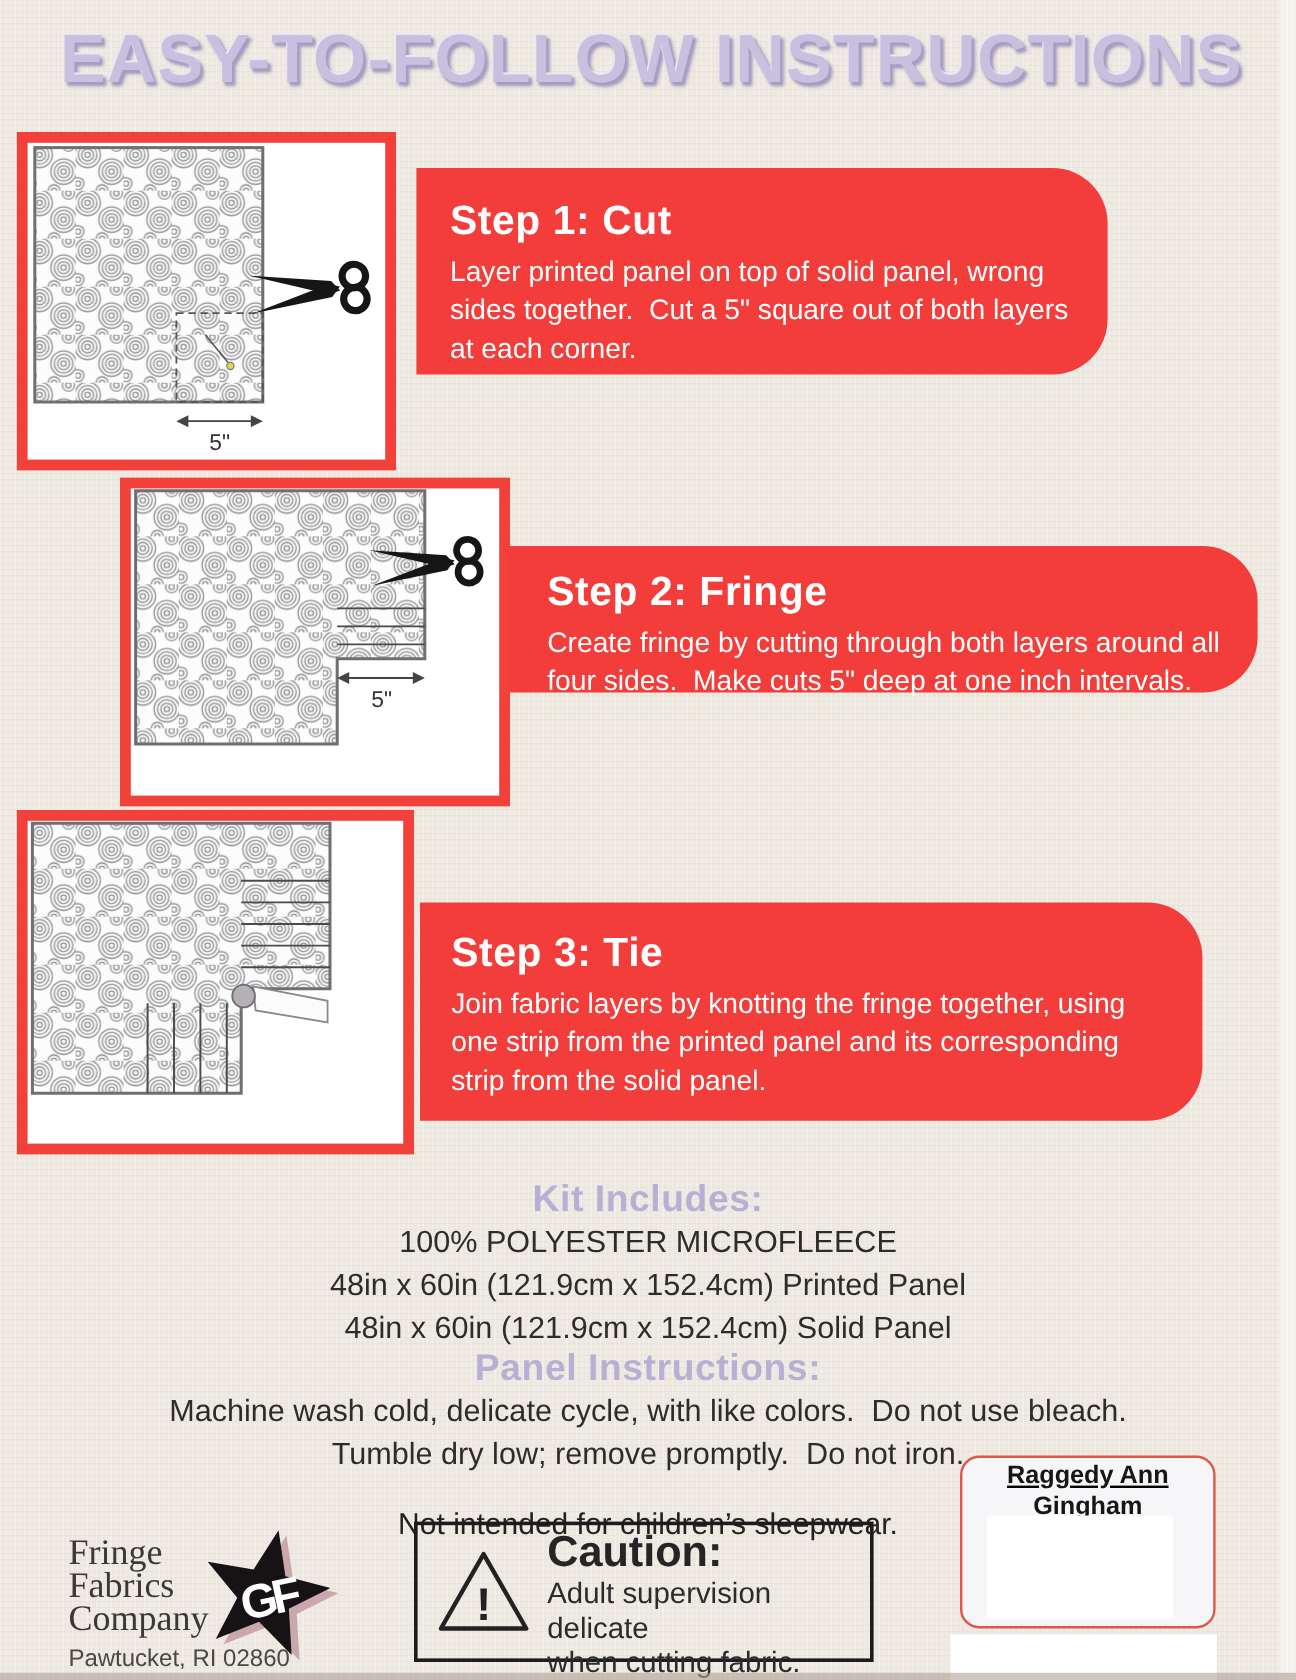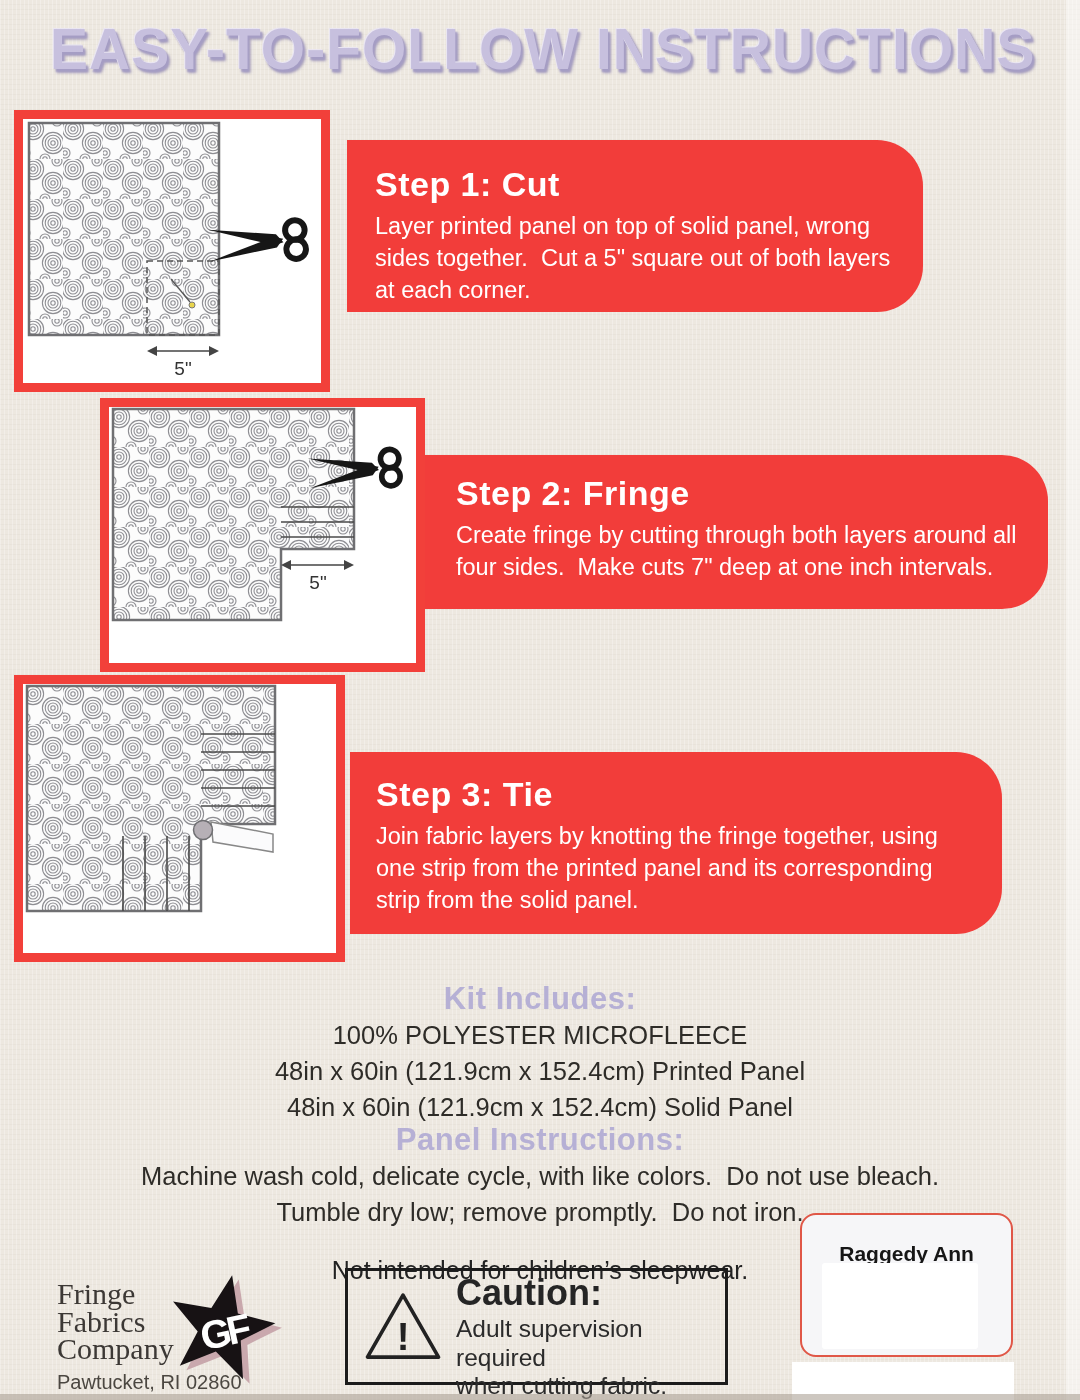--- a/index.html
+++ b/index.html
@@ -25,21 +25,21 @@
   .fig2{left:100px; top:398px; width:325px; height:274px;}
   .fig3{left:14px; top:675px; width:331px; height:287px;}
   .figure svg{display:block; width:100%; height:100%;}
   .banner{
     position:absolute; background:#f23d3a; border-radius:0 46px 46px 0;
     color:#fff; box-sizing:border-box; z-index:1;
   }
   .banner h2{margin:0; font-size:34px; font-weight:800; letter-spacing:.5px;}
   .banner p{margin:7px 0 0; font-size:23.5px; line-height:1.36; white-space:pre-wrap;}
   .banner1{left:347px; top:140px; width:576px; height:172px; padding:25px 20px 12px 28px;}
-  .banner2{left:420px; top:455px; width:628px; height:154px; padding:19px 16px 12px 36px;}
+  .banner2{left:420px; top:455px; width:628px; height:122px; padding:19px 16px 12px 36px;}
   .banner3{left:350px; top:752px; width:652px; height:182px; padding:23px 24px 0 26px;}
   .centered{position:absolute; left:0; width:1080px; text-align:center;}
   .sec-heading{margin:0; font-size:31px; font-weight:800; color:#b6b0d5; letter-spacing:.5px;}
   .sec-line{margin:0; font-size:25.5px; line-height:1.42; color:#2e2c28; white-space:pre-wrap;}
   .kit{top:981px;}
   .care{top:1122px;}
   .sleepwear{top:1231px; font-size:25px; color:#222;}
   .caution{
     position:absolute; left:345px; top:1268px; width:383px; height:117px;
     border:3px solid #1c1c1c; box-sizing:border-box;
@@ -52,21 +52,21 @@
   .maker{position:absolute; left:57px; top:1280px; width:260px;}
   .maker-name div{
     font-family:"Liberation Serif", serif; font-size:30px; line-height:.92;
     color:#3c3835;
   }
   .star-svg{position:absolute; left:108px; top:-6px; width:118px; height:110px;}
   .addr{margin-top:8px; font-size:20px; color:#4b4741;}
   .label-box{
     position:absolute; left:800px; top:1213px; width:213px; height:144px;
     background:#f6f6f8; border:2.5px solid #e05747; border-radius:16px;
-    box-sizing:border-box; text-align:center; padding-top:26px; z-index:1;text-decoration:underline;
+    box-sizing:border-box; text-align:center; padding-top:2px; z-index:1;text-decoration:underline;
   }
   .label-box .line{font-size:21px; font-weight:700; color:#161616; line-height:1.22;}
   .label-blank{position:absolute; left:20px; top:48px; width:156px; height:86px; background:#fff; border-radius:3px;}
   .white-patch{position:absolute; left:792px; top:1362px; width:222px; height:38px; background:#fff;}
   .bottom-strip{position:absolute; left:0; bottom:0; width:1080px; height:6px; background:#aba296; opacity:.6;}
   .edge-strip{position:absolute; right:0; top:0; width:14px; height:1400px; background:rgba(255,255,255,.45);}
 </style>
 </head>
 <body>
 
@@ -170,21 +170,21 @@
         <g transform="rotate(-12)">
           <polygon points="-80,2 0,8 10,0 0,-5" fill="#161616"></polygon>
           <circle cx="26" cy="-6" r="11.5" fill="none" stroke="#161616" stroke-width="7"></circle>
         </g>
       </g>
     </svg>
   </div>
 
   <div class="banner banner2">
     <h2>Step 2: Fringe</h2>
-    <p>Create fringe by cutting through both layers around all four sides.  Make cuts 7" deep at one inch intervals.</p>
+    <p>Create fringe by cutting through both layers around all four sides.  Make cuts 5" deep at one inch intervals.</p>
   </div>
 
   <div class="figure fig3">
     <svg viewBox="0 0 313 269">
       <defs>
         <pattern id="swirl3" width="40" height="40" patternUnits="userSpaceOnUse">
           <rect width="40" height="40" fill="#fcfcfc"></rect>
           <g fill="none" stroke="#8e8e93" stroke-width="1.1">
             <circle cx="10" cy="10" r="2.2"></circle>
               <circle cx="10" cy="10" r="5"></circle>
@@ -244,21 +244,21 @@
 
   <p class="centered sleepwear">Not intended for children’s sleepwear.</p>
 
   <div class="caution">
     <svg class="warn-svg" viewBox="0 0 90 82">
       <path d="M45 6 L84 74 L6 74 Z" fill="none" stroke="#222" stroke-width="4" stroke-linejoin="round"></path>
       <text x="45" y="66" text-anchor="middle" font-size="42" font-weight="bold" fill="#222">!</text>
     </svg>
     <div class="caution-text">
       <h3>Caution:</h3>
-      <p>Adult supervision required</p>
+      <p>Adult supervision delicate</p>
       <p>when cutting fabric.</p>
     </div>
   </div>
 
   <div class="maker">
     <div class="maker-name">
       <div>Fringe</div>
       <div>Fabrics</div>
       <div>Company</div>
     </div>

